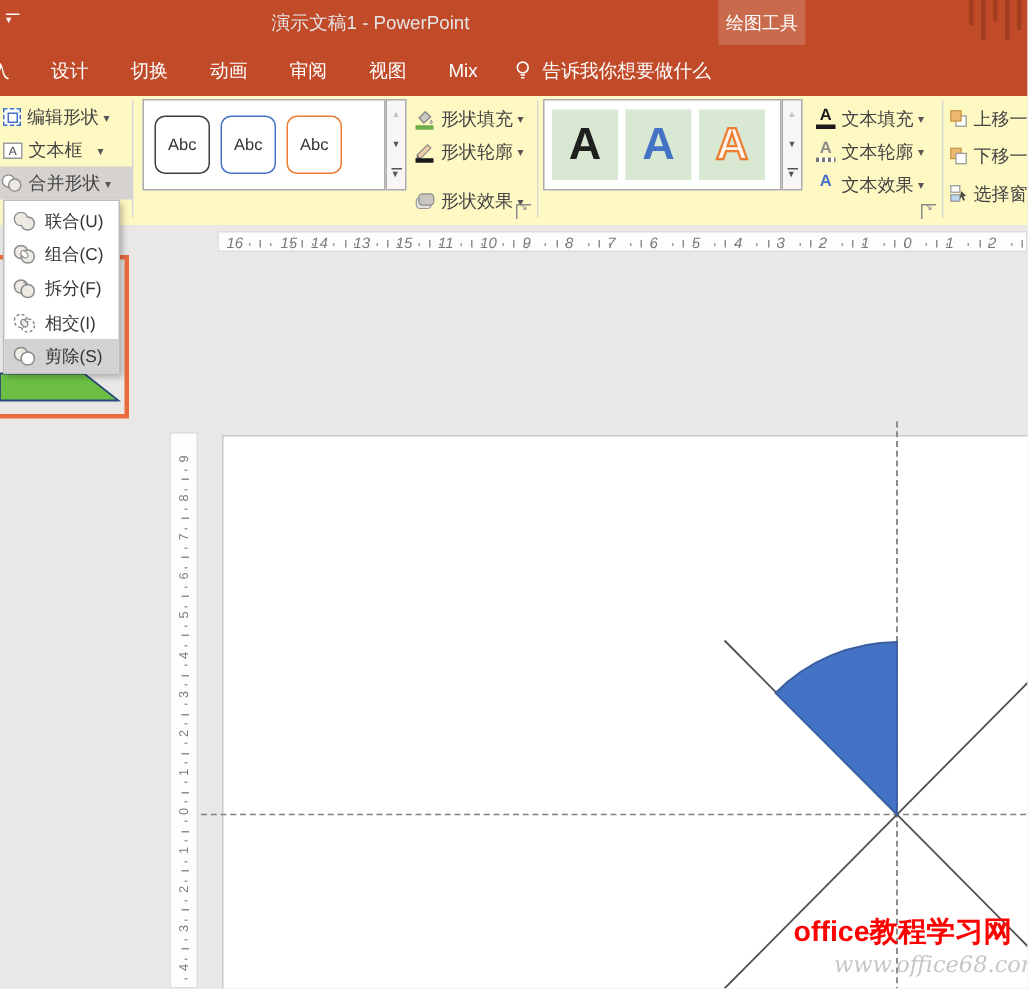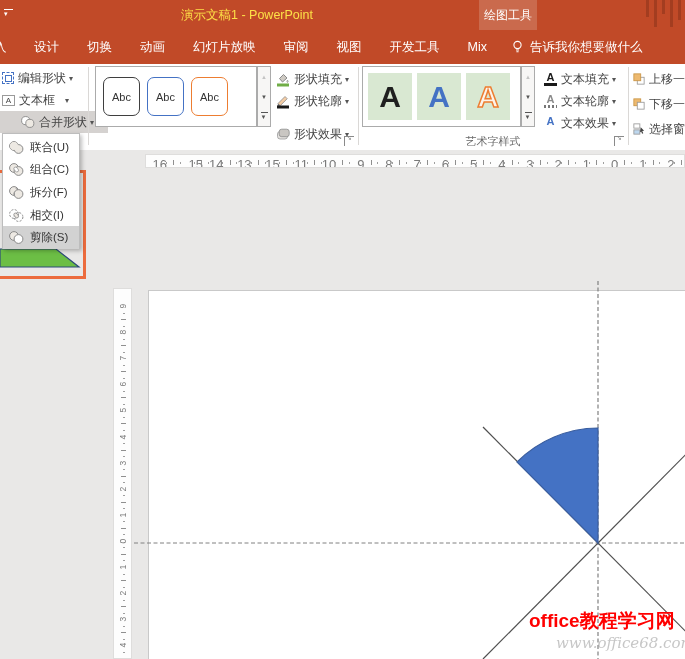--- a/index.html
+++ b/index.html
@@ -5,35 +5,35 @@
   html,body{margin:0;padding:0;}
   body{width:685px;height:659px;overflow:hidden;position:relative;
        font-family:"Liberation Sans","DejaVu Sans",sans-serif;
        background:#E9E8E7;-webkit-font-smoothing:antialiased;}
   
   #titlebar{position:absolute;left:0;top:0;width:685px;height:30px;background:var(--c-titlebar,#C14A28);}
   #qat{position:absolute;left:4px;top:9px;width:12px;color:#fff;}
   #qat .bar{width:9px;height:1px;background:#fff;margin-bottom:1px;}
   #qat .arr{font-size:7px;line-height:6px;}
   #title{position:absolute;left:0;top:0;width:494px;height:30px;line-height:30px;text-align:center;
-         color:#fde047;font-size:12.5px;}
+         color:#e5e5e5;font-size:12.5px;}
   #ctxtab{position:absolute;left:479px;top:0;width:58px;height:30px;line-height:30px;text-align:center;
           color:#fff;font-size:12px;background:var(--c-ctx,#CA6A4D);}
   .stripe{position:absolute;top:0;background:#A33D20;width:3px;}
   
   #tabrow{position:absolute;left:0;top:30px;width:685px;height:34px;background:var(--c-titlebar,#C14A28);
           display:flex;align-items:stretch;}
   #tab-partial{position:absolute;left:-6px;top:0;height:34px;line-height:34px;color:#fff;font-size:12.5px;}
   .tab{color:#fff;font-size:12.5px;line-height:34px;padding:0 14px;white-space:nowrap;cursor:default;}
   .tab.first{margin-left:20px;}
   .tab.active{background:#fff;color:var(--c-activetab,#B7472A);margin-top:3px;line-height:31px;padding:0 18px;}
   #tellme{display:flex;align-items:center;color:#fff;font-size:12.5px;margin-left:10px;white-space:nowrap;}
   #tellme svg{margin-right:6px;}
   
-  #ribbon{position:absolute;left:0;top:64px;width:685px;height:107px;background:#ffffff;
+  #ribbon{position:absolute;left:0;top:64px;width:685px;height:107px;background:#fef9c3;
           border-bottom:1px solid #D2D0CE;box-sizing:border-box;font-size:12px;color:#444;}
   .rsep{position:absolute;top:3px;height:78px;width:1px;background:#DAD8D6;}
   .rbtn{position:absolute;height:22px;display:flex;align-items:center;cursor:default;white-space:nowrap;}
   .rbtn .lbl{margin-left:4px;}
   .caret{font-size:8px;color:#555;margin-left:3px;}
   .pressed{background:#D5D2D0;}
   .grouplabel{position:absolute;top:70px;height:14px;font-size:11px;color:#6a6a6a;text-align:center;}
   .launcher{position:absolute;width:9px;height:9px;border-left:1px solid #8a8a8a;border-top:1px solid #8a8a8a;}
   .launcher:after{content:"↘";position:absolute;left:1px;top:-3px;font-size:7px;color:#8a8a8a;}
   
@@ -56,21 +56,21 @@
   .ic-textbox{width:13px;height:11px;border:1px solid #9a9a9a;background:#fff;box-sizing:border-box;
               font-size:8px;line-height:9px;text-align:center;color:#444;}
   .colorbarA{display:inline-block;width:13px;text-align:center;font-weight:bold;font-size:11px;line-height:10px;}
   .colorbarA i{display:block;height:3px;margin-top:1px;font-style:normal;}
   
   #workspace{position:absolute;left:0;top:150px;width:685px;height:509px;background:#E9E8E7;}
   #hruler{position:absolute;left:145px;top:4px;width:540px;height:14px;background:#FDFDFD;
           border:1px solid #DEDDDC;box-sizing:border-box;overflow:hidden;}
   #vruler{position:absolute;left:113px;top:138px;width:19px;height:371px;background:#FDFDFD;
           border:1px solid #DEDDDC;box-sizing:border-box;overflow:hidden;}
-  .rlabel{position:absolute;font-size:13px;color:#7a7a7a;width:16px;text-align:right;top:2px;}
+  .rlabel{position:absolute;font-size:10px;color:#7a7a7a;width:16px;text-align:left;top:2px;font-style:italic;}
   .vlabel{position:absolute;font-size:8.5px;color:#7a7a7a;width:15px;height:10px;text-align:center;left:1px;
           transform:rotate(-90deg);line-height:10px;}
   .htick{position:absolute;width:1px;height:5px;background:#8F8F8F;top:5px;}
   .hdot{position:absolute;width:1px;height:1.5px;background:#9F9F9F;top:7px;}
   .vtick{position:absolute;height:1px;width:5px;background:#8F8F8F;left:7px;}
   .vdot{position:absolute;height:1px;width:1.5px;background:#9F9F9F;left:9px;}
   #canvas{position:absolute;left:148px;top:140px;width:537px;height:369px;background:#fff;
           border-top:1px solid #C9C9C9;border-left:1px solid #C9C9C9;}
   #shapes{position:absolute;left:0;top:0;width:685px;height:509px;pointer-events:none;}
   .wm{position:absolute;white-space:nowrap;}
@@ -103,24 +103,22 @@
   <div class="stripe" style="left:670px;height:27px;"></div>
   <div class="stripe" style="left:678px;height:20px;"></div>
 </div>
 
 <div id="tabrow">
   <div id="tab-partial">入</div>
   <div id="tabs-container" style="display:flex;">
       <div class="tab first">设计</div>
       <div class="tab">切换</div>
       <div class="tab">动画</div>
-      <div class="tab">幻灯片放映</div>
       <div class="tab">审阅</div>
       <div class="tab">视图</div>
-      <div class="tab">开发工具</div>
       <div class="tab">Mix</div>
     </div>
   <div id="tellme">
     <svg width="13" height="14" viewBox="0 0 13 14">
       <circle cx="6.5" cy="5" r="3.6" fill="none" stroke="#fff" stroke-width="1.1"></circle>
       <path d="M5 10 h3 M5.4 11.8 h2.2" stroke="#fff" stroke-width="1.1" fill="none"></path>
     </svg>
     <span>告诉我你想要做什么</span>
   </div>
 </div>
@@ -130,21 +128,21 @@
   <div class="rbtn" style="left:2px;top:3px;width:86px;">
     <span class="ico ic-editshape"></span>
     <span class="lbl">编辑形状</span>
     <span class="caret">▾</span>
   </div>
   <div class="rbtn" style="left:2px;top:25px;width:86px;">
     <span class="ico ic-textbox">A</span>
     <span class="lbl">文本框</span>
     <span class="caret" style="margin-left:10px;">▾</span>
   </div>
-  <div class="rbtn pressed" style="left:0;top:47px;width:88px;padding-left:20px;">
+  <div class="rbtn pressed" style="left:0;top:47px;width:88px;padding-left:0;">
     <svg width="15" height="12" viewBox="0 0 16 13">
       <circle cx="6" cy="5" r="4.4" fill="#fff" stroke="#8a8a8a"></circle>
       <circle cx="10.5" cy="8" r="4.4" fill="#EDE9E3" stroke="#8a8a8a"></circle>
     </svg>
     <span class="lbl">合并形状</span>
     <span class="caret">▾</span>
   </div>
   <div class="rsep" style="left:88px;"></div>
 
   <div class="gallery" style="left:95px;width:162px;" id="shape-gallery">
@@ -214,21 +212,20 @@
   <div class="rbtn" style="left:544px;top:26px;">
     <span class="colorbarA" style="color:#8a8a8a;">A<i style="background:repeating-linear-gradient(90deg,#777 0 2px,#fff 2px 4px);"></i></span>
     <span class="lbl">文本轮廓</span>
     <span class="caret">▾</span>
   </div>
   <div class="rbtn" style="left:544px;top:48px;">
     <span class="colorbarA" style="color:#4472C4;">A<i></i></span>
     <span class="lbl">文本效果</span>
     <span class="caret">▾</span>
   </div>
-  <div class="grouplabel" style="left:358px;width:270px;">艺术字样式</div>
   <div class="launcher" style="left:614px;top:72px;"></div>
   <div class="rsep" style="left:628px;"></div>
 
   <div class="rbtn" style="left:633px;top:4px;width:52px;">
     <svg width="14" height="14" viewBox="0 0 14 14">
       <rect x="5" y="5" width="8" height="8" fill="#fff" stroke="#9a9a9a"></rect>
       <rect x="1" y="1" width="8" height="8" fill="#EDB96F" stroke="#C99546"></rect>
     </svg>
     <span class="lbl">上移一</span>
   </div>

